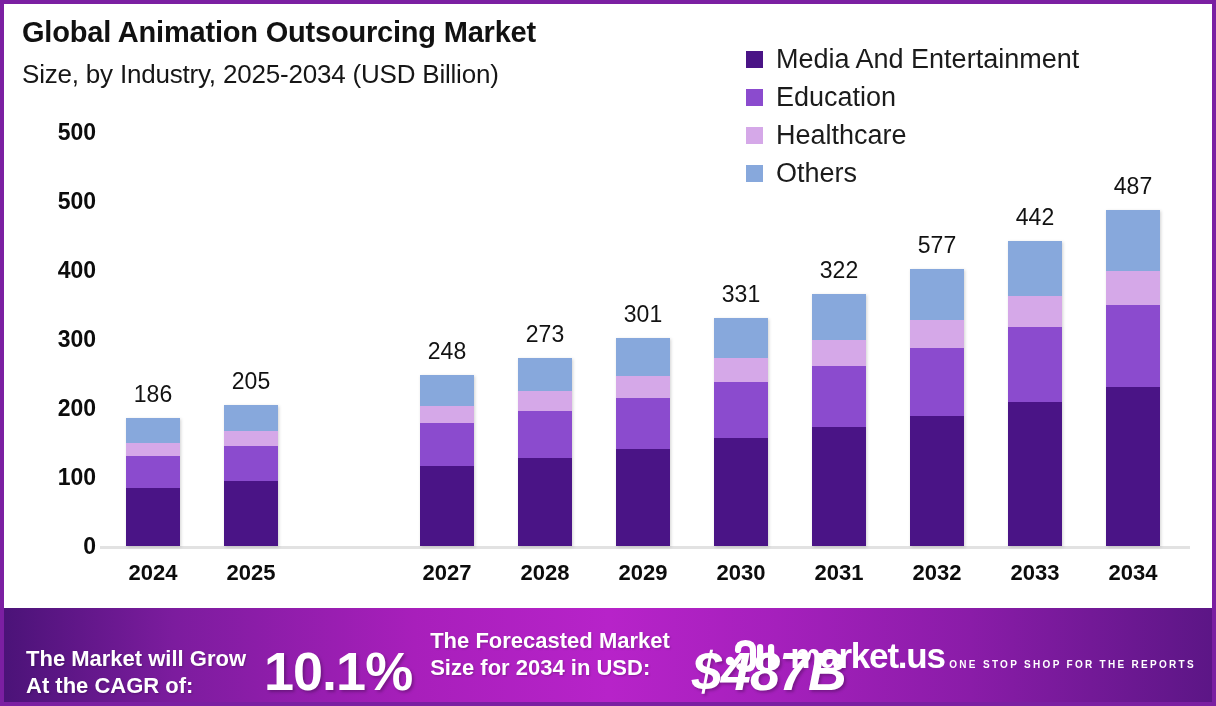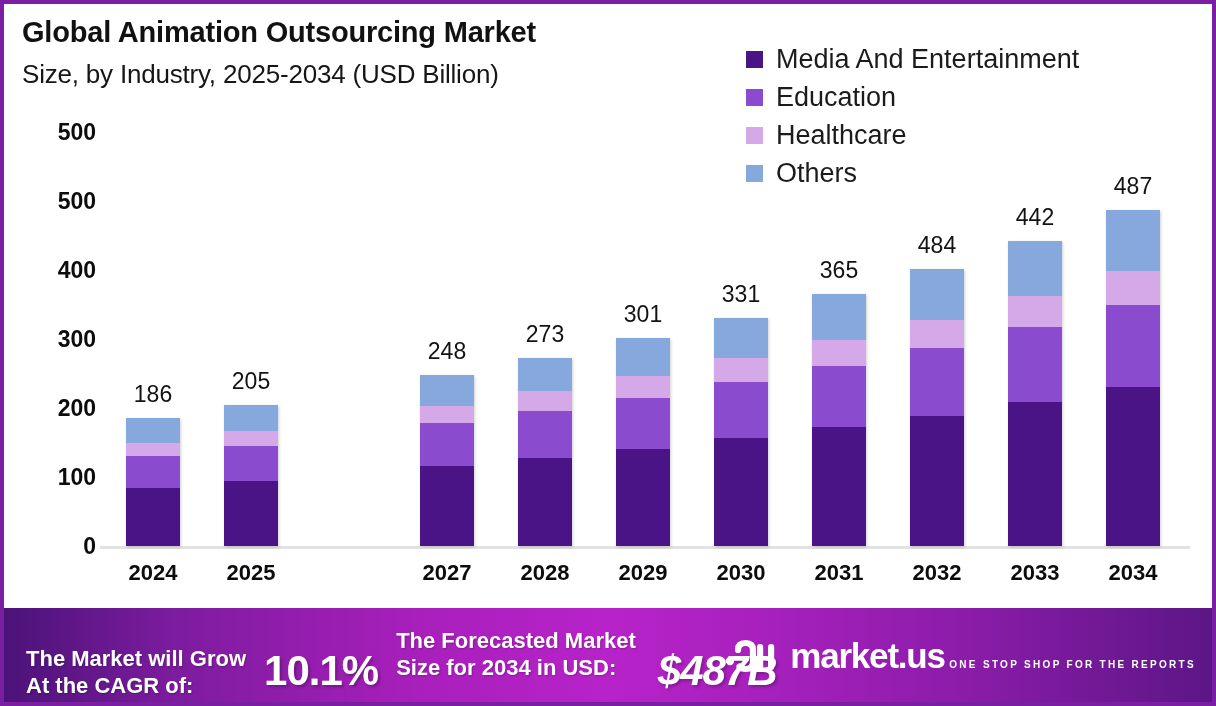--- a/index.html
+++ b/index.html
@@ -175,21 +175,21 @@
     color: #ffffff;
     font-size: 22px;
     font-weight: bold;
     line-height: 1.22;
     text-shadow: 1px 1px 2px rgba(0,0,0,0.22);
     white-space: nowrap;
   }
   .banner-cagr-label { margin-left: 22px; margin-top: 36px; }
   .banner-big {
     color: #ffffff;
-    font-size: 42px;
+    font-size: 54px;
     font-weight: bold;
     line-height: 1;
     letter-spacing: -1px;
     text-shadow: 2px 2px 3px rgba(0,0,0,0.25);
     white-space: nowrap;
     margin-top: 32px;
   }
   .cagr-value { margin-left: 18px; }
   .forecast-label { margin-left: 18px; }
   .forecast-value { margin-left: 22px; font-style: italic; }
@@ -327,31 +327,31 @@
           <div class="bar-total" style="bottom: 296.39px;">331</div>
           <div class="x-tick">2030</div>
         </div>
         <div class="bar-group" style="left: 786px; height: 600px;">
           <div class="bar-stack" style="bottom: 58px; height: 251.85px;">
             <div class="seg" title="Others: 67" style="height: 46.23px; background: rgb(135, 168, 220);"></div>
             <div class="seg" title="Healthcare: 37" style="height: 25.53px; background: rgb(213, 168, 232);"></div>
             <div class="seg" title="Education: 89" style="height: 61.41px; background: rgb(139, 75, 206);"></div>
             <div class="seg" title="Media And Entertainment: 172" style="height: 118.68px; background: rgb(74, 20, 134);"></div>
           </div>
-          <div class="bar-total" style="bottom: 319.85px;">365</div>
+          <div class="bar-total" style="bottom: 319.85px;">322</div>
           <div class="x-tick">2031</div>
         </div>
         <div class="bar-group" style="left: 884px; height: 600px;">
           <div class="bar-stack" style="bottom: 58px; height: 276.69px;">
             <div class="seg" title="Others: 73" style="height: 50.37px; background: rgb(135, 168, 220);"></div>
             <div class="seg" title="Healthcare: 41" style="height: 28.29px; background: rgb(213, 168, 232);"></div>
             <div class="seg" title="Education: 98" style="height: 67.62px; background: rgb(139, 75, 206);"></div>
             <div class="seg" title="Media And Entertainment: 189" style="height: 130.41px; background: rgb(74, 20, 134);"></div>
           </div>
-          <div class="bar-total" style="bottom: 344.69px;">484</div>
+          <div class="bar-total" style="bottom: 344.69px;">577</div>
           <div class="x-tick">2032</div>
         </div>
         <div class="bar-group" style="left: 982px; height: 600px;">
           <div class="bar-stack" style="bottom: 58px; height: 304.98px;">
             <div class="seg" title="Others: 80" style="height: 55.2px; background: rgb(135, 168, 220);"></div>
             <div class="seg" title="Healthcare: 45" style="height: 31.05px; background: rgb(213, 168, 232);"></div>
             <div class="seg" title="Education: 108" style="height: 74.52px; background: rgb(139, 75, 206);"></div>
             <div class="seg" title="Media And Entertainment: 209" style="height: 144.21px; background: rgb(74, 20, 134);"></div>
           </div>
           <div class="bar-total" style="bottom: 372.98px;">442</div>

